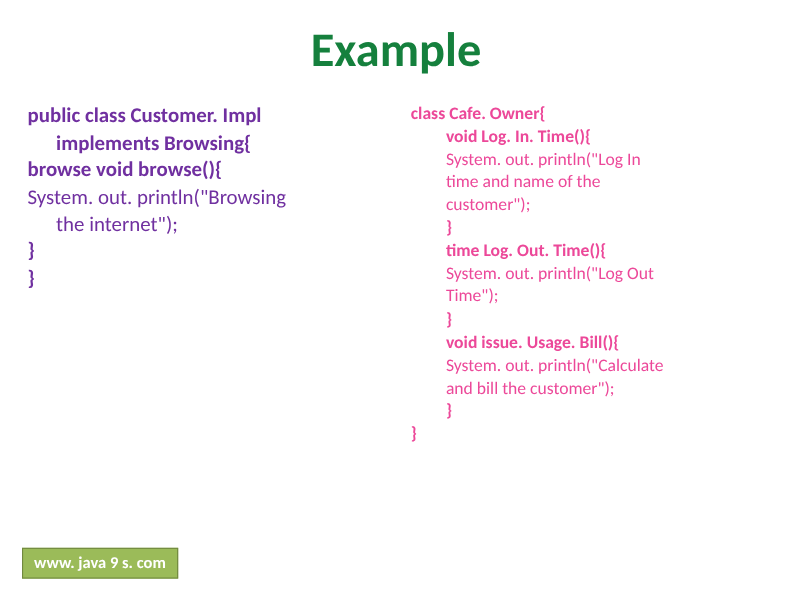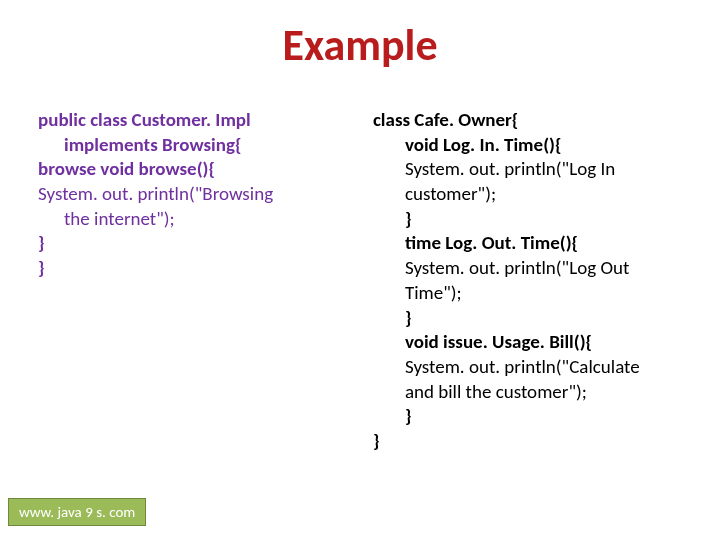--- a/index.html
+++ b/index.html
@@ -6,59 +6,58 @@
     body {
       width: 720px;
       height: 540px;
       background: #ffffff;
       font-family: Calibri, Arial, sans-serif;
       position: relative;
       overflow: hidden;
     }
     .title {
       text-align: center;
-      color: #b91c1c;
+      color: #15803d;
       font-size: 44px;
       font-weight: bold;
       margin-top: 18px;
-      margin-bottom: 36px;
+      margin-bottom: 22px;
     }
     .columns {
       display: flex;
-      padding: 0 38px;
-      justify-content: space-between;
+      padding: 0 25px;
     }
     .col-left {
       width: 52%;
       color: #7030a0;
       font-size: 19px;
       line-height: 1.3;
       font-weight: bold;
     }
     .col-right {
       width: 48%;
-      color: #000000;
-      font-size: 19px;
+      color: #ec4899;
+      font-size: 16px;
       line-height: 1.3;
       font-weight: bold;
     }
     .col-left .normal { font-weight: normal; }
     .col-right .normal { font-weight: normal; }
     .indent1 { padding-left: 26px; }
     .indent-right { padding-left: 32px; }
     .footer {
       position: absolute;
-      left: 8px;
+      left: 20px;
       bottom: 14px;
       background: #9bbb59;
       border: 1px solid #71893f;
       color: #ffffff;
       font-size: 15px;
       padding: 4px 10px;
-      font-weight: normal;
+      font-weight: bold;
     }
   </style>
 </head>
 <body>
 
 <div class="title">Example</div>
 
 <div class="columns">
   <div class="col-left">
     <div>public class Customer. Impl</div>
@@ -67,20 +66,21 @@
     <div class="normal">System. out. println("Browsing</div>
     <div class="normal indent1">the internet");</div>
     <div>}</div>
     <div>}</div>
   </div>
 
   <div class="col-right">
     <div>class Cafe. Owner{</div>
     <div class="indent-right">void Log. In. Time(){</div>
     <div class="indent-right normal">System. out. println("Log  In</div>
+    <div class="indent-right normal">time and name of the</div>
     <div class="indent-right normal">customer");</div>
     <div class="indent-right">}</div>
     <div class="indent-right">time Log. Out. Time(){</div>
     <div class="indent-right normal">System. out. println("Log Out</div>
     <div class="indent-right normal">Time");</div>
     <div class="indent-right">}</div>
     <div class="indent-right">void  issue. Usage. Bill(){</div>
     <div class="indent-right normal">System. out. println("Calculate</div>
     <div class="indent-right normal">and bill the customer");</div>
     <div class="indent-right">}</div>

